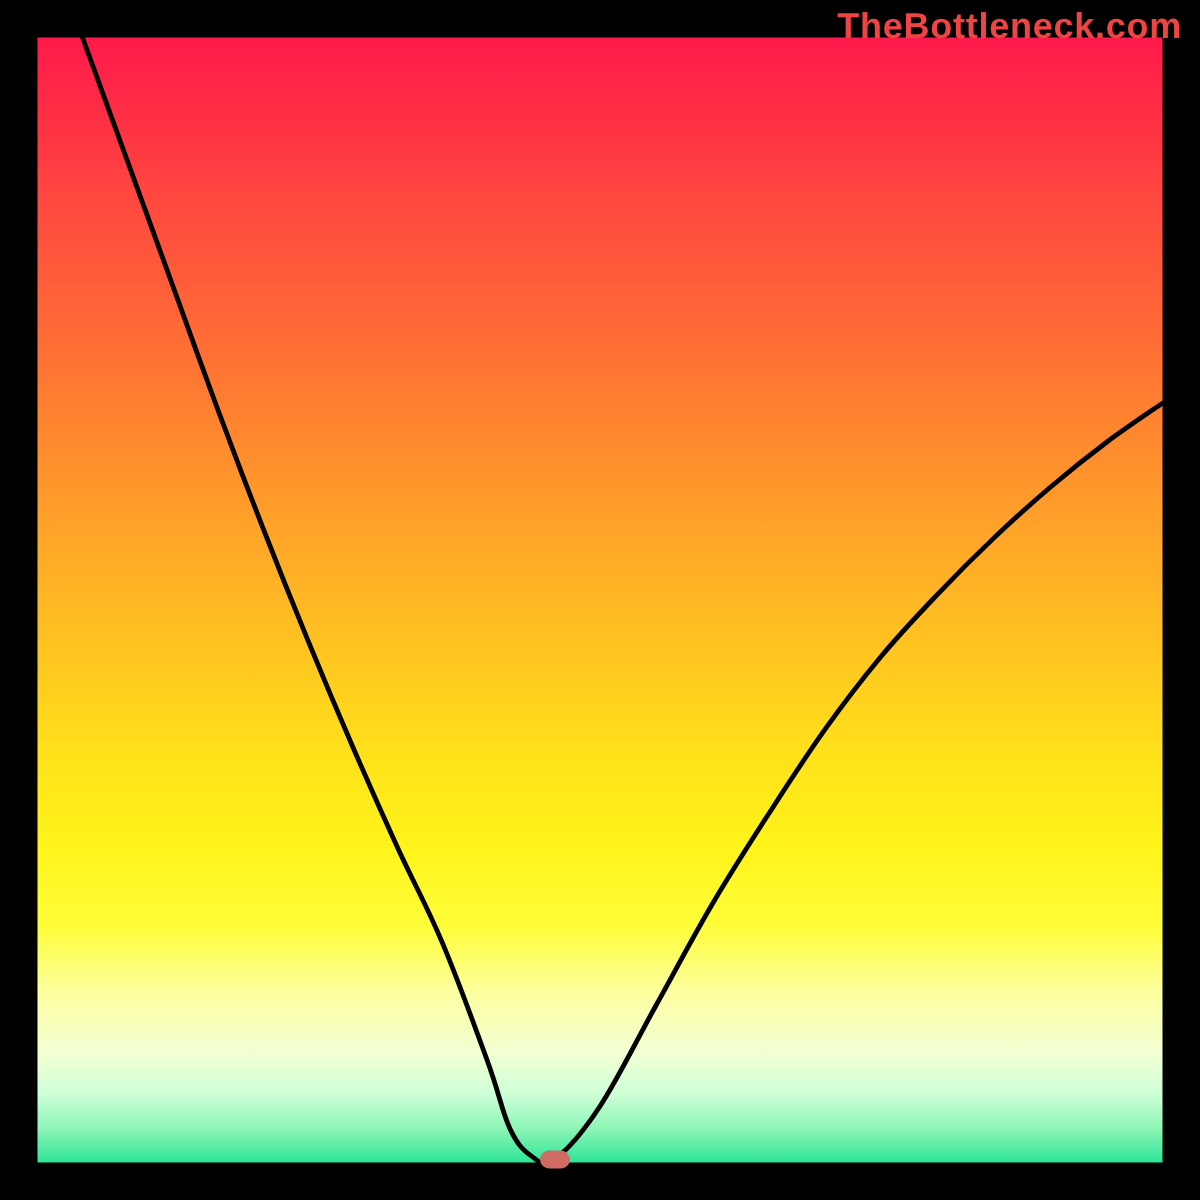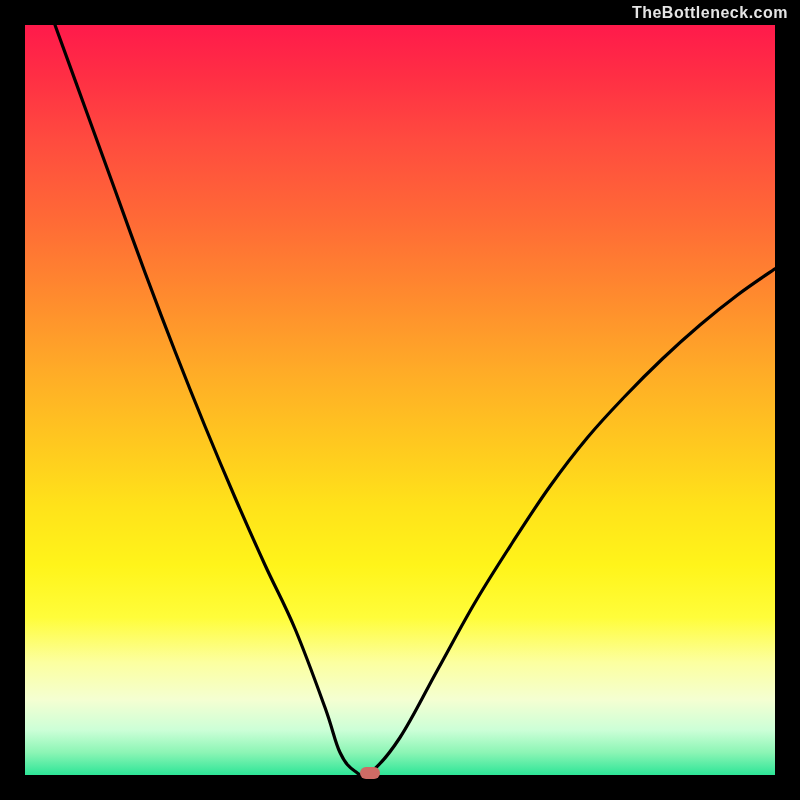--- a/index.html
+++ b/index.html
@@ -14,22 +14,22 @@
   .frame {
     position: relative;
     width: 800px;
     height: 800px;
     background: #000;
   }
   .watermark {
     position: absolute;
     top: 4px;
     right: 12px;
-    color: #e5e5e5;
-    font-size: 16px;
+    color: #ef4444;
+    font-size: 24px;
     font-weight: 600;
     letter-spacing: 0.5px;
     z-index: 10;
     user-select: none;
   }
   .plot-area {
     position: absolute;
     left: 25px;
     top: 25px;
     width: 750px;

